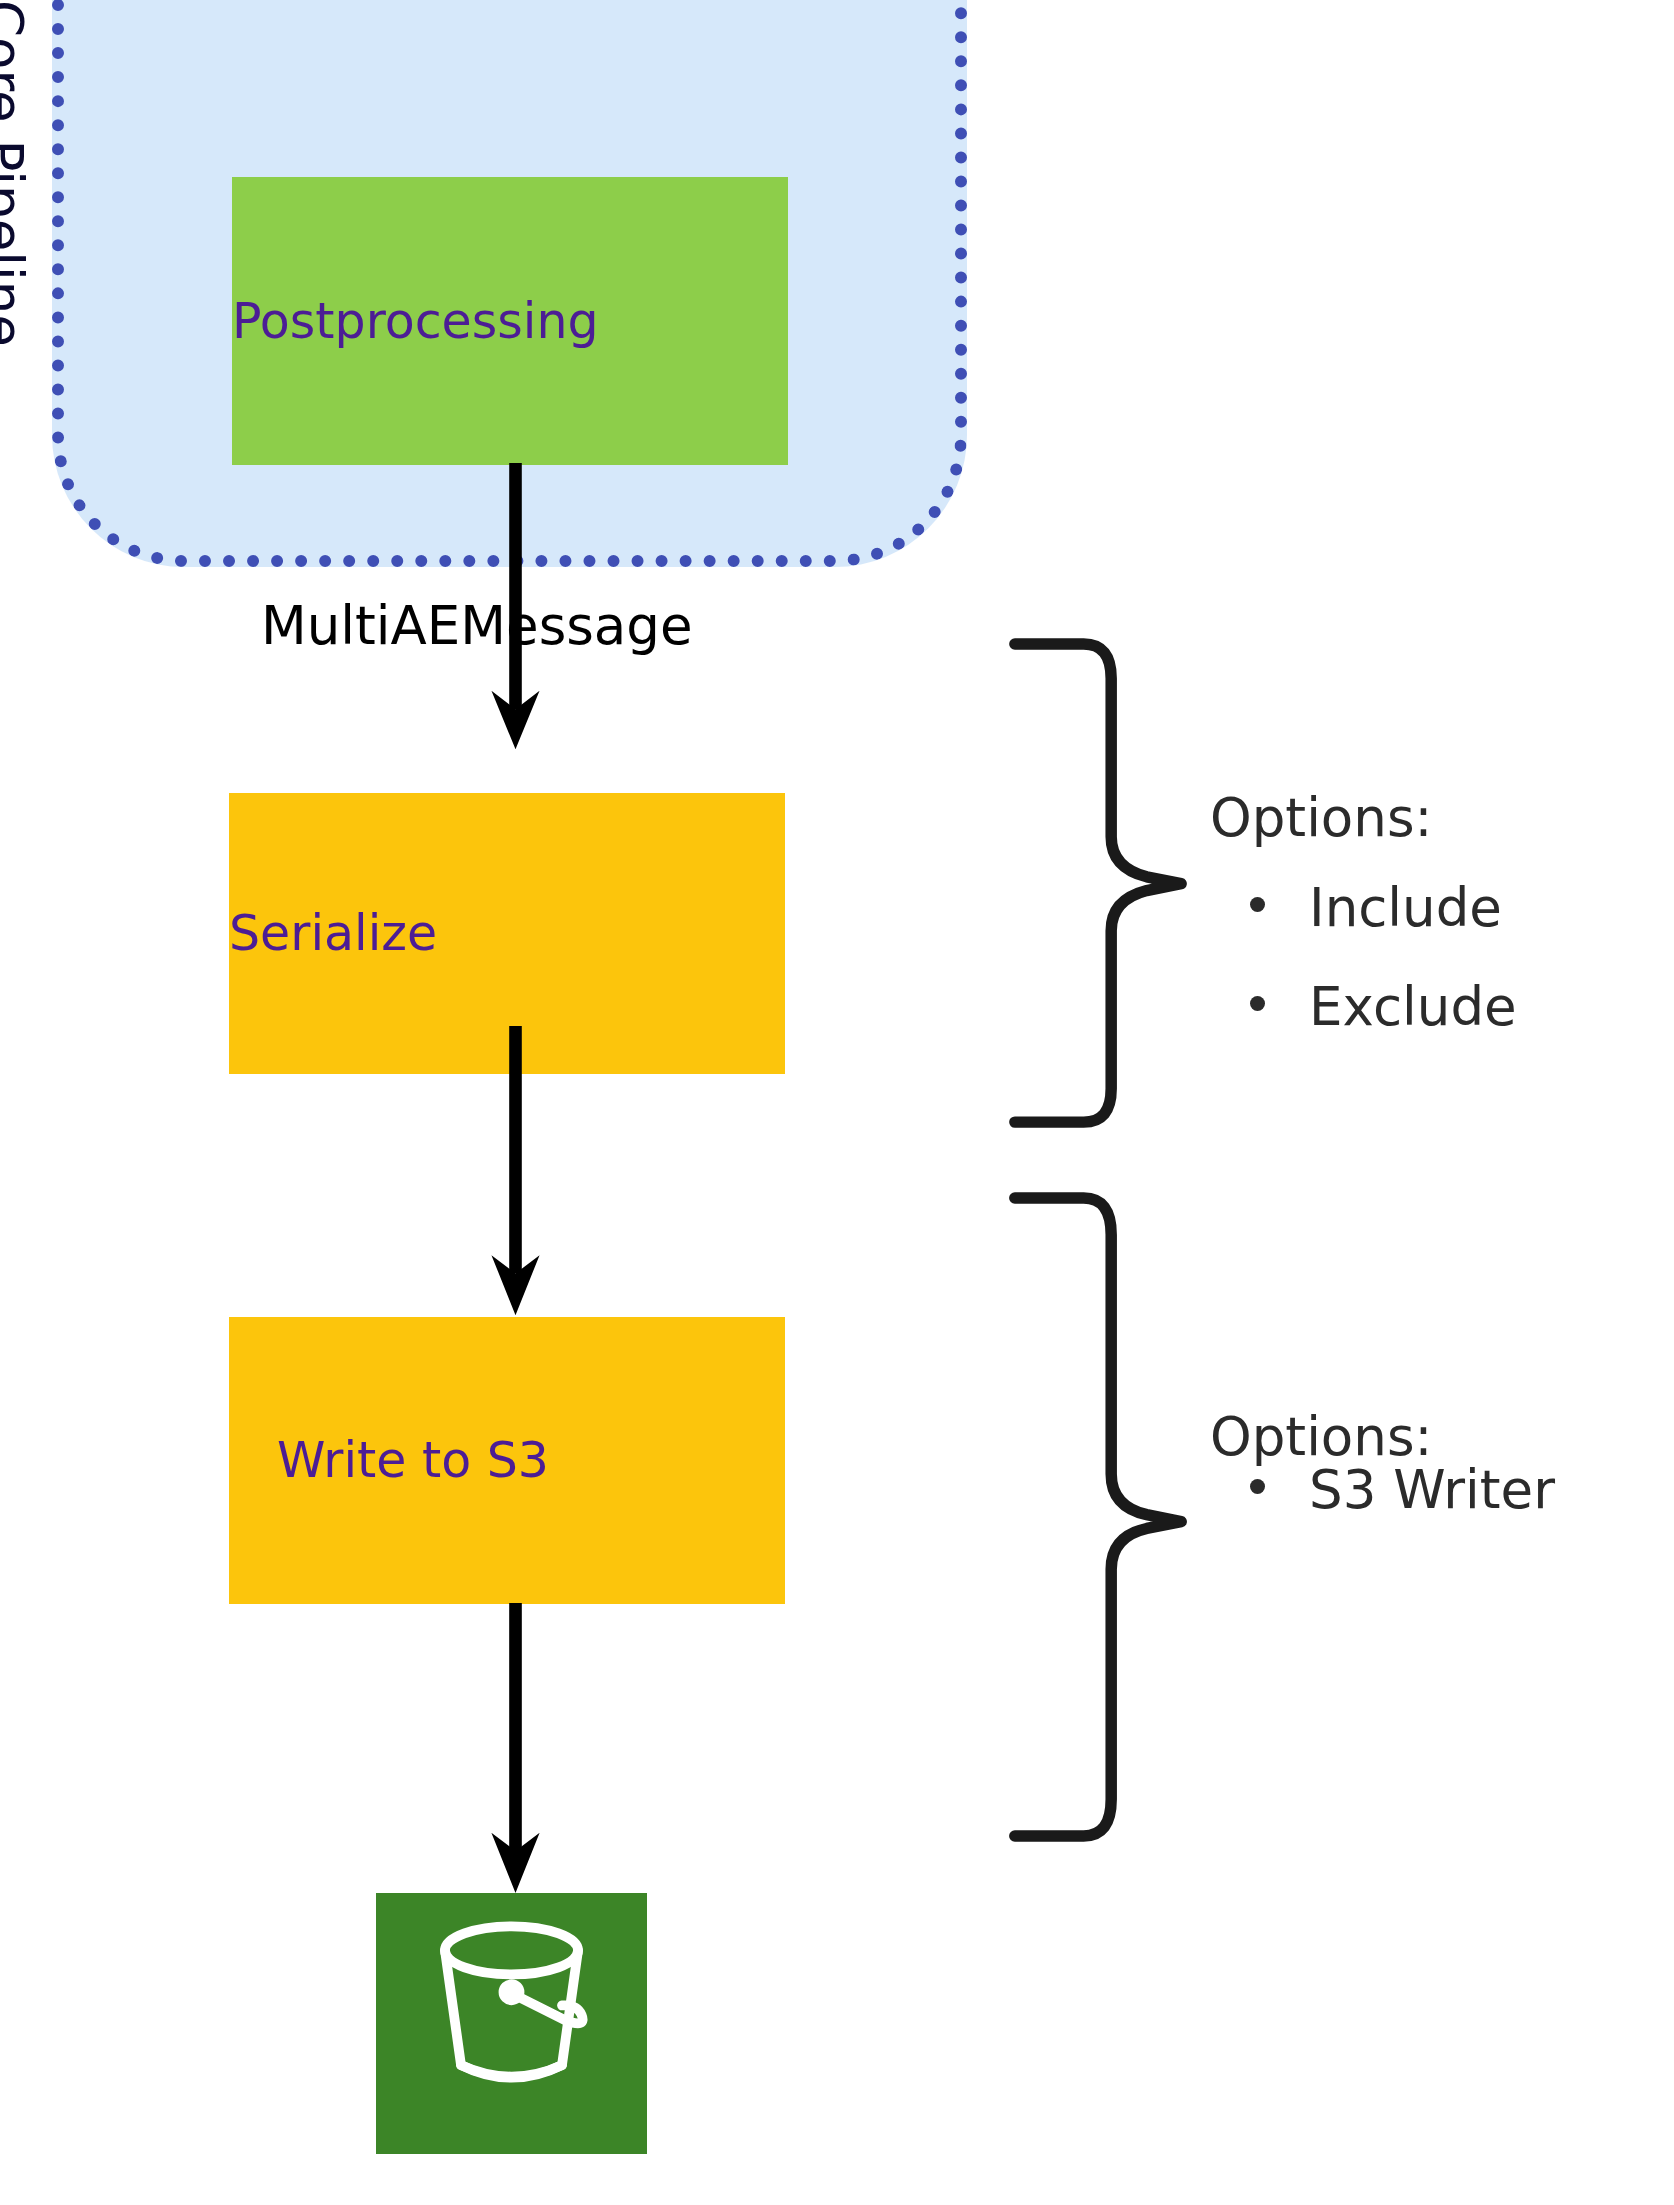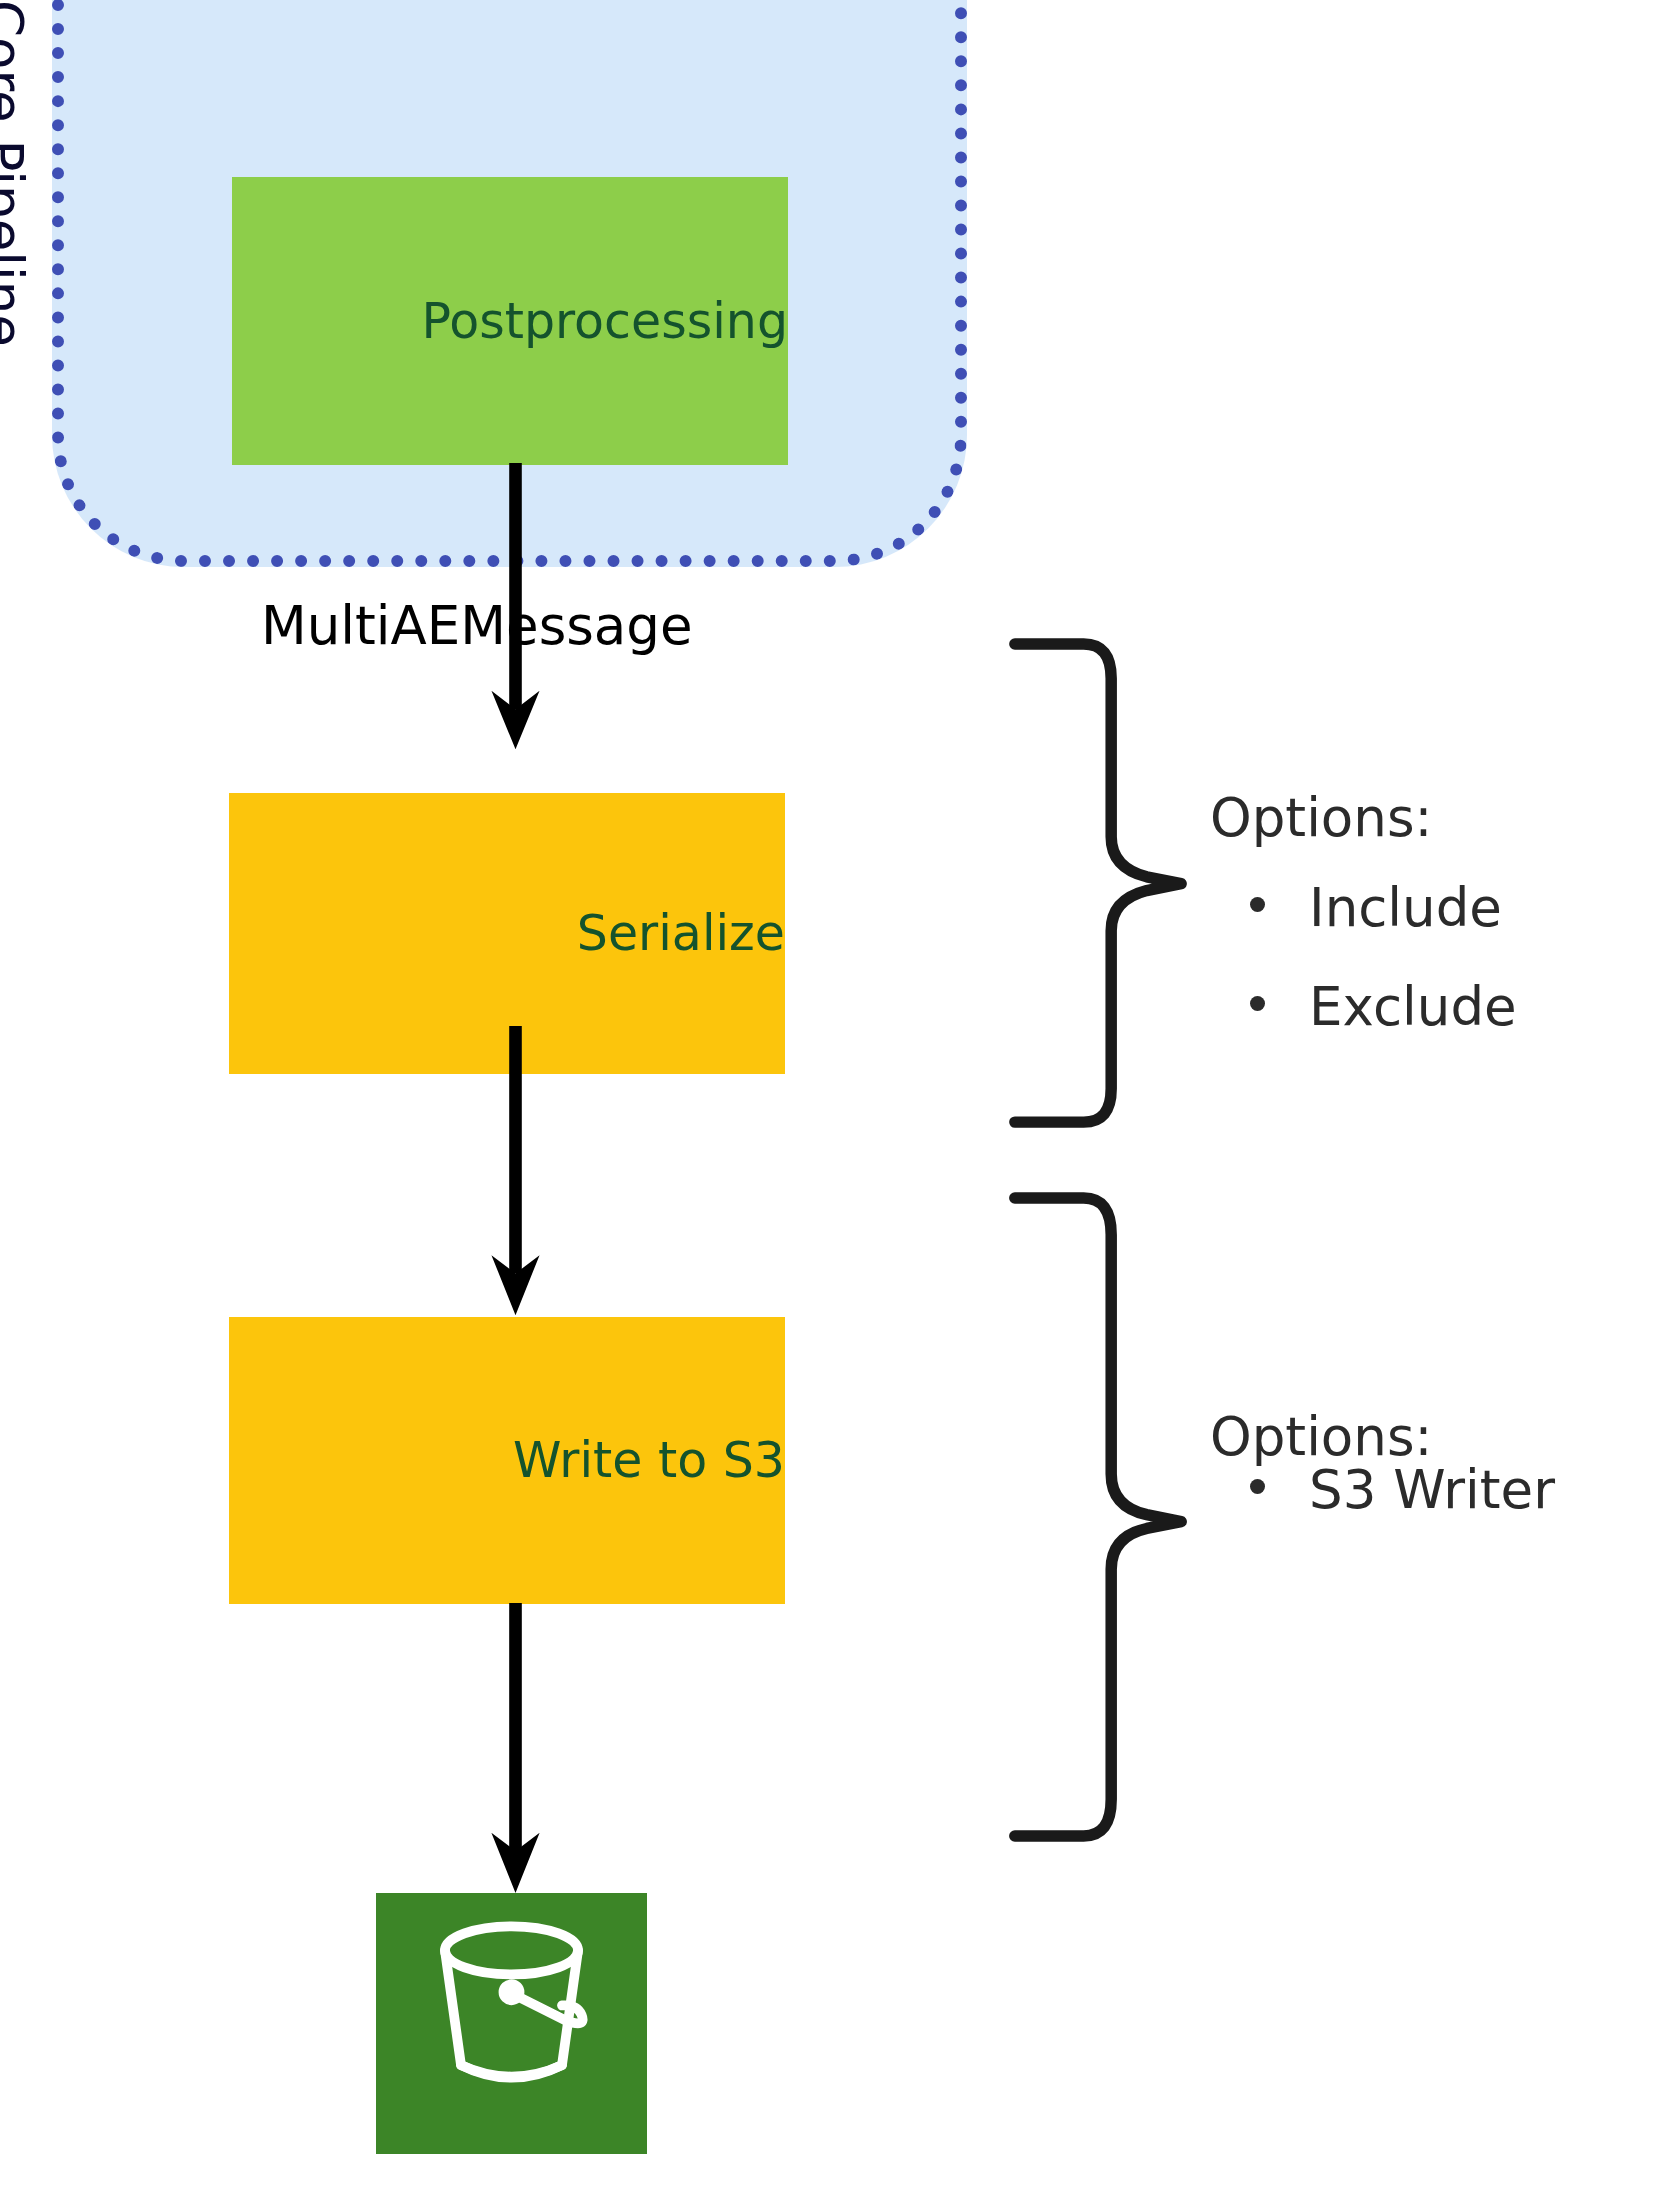--- a/index.html
+++ b/index.html
@@ -44,32 +44,32 @@
     color: #0a0a2e;
     letter-spacing: 0px;
     white-space: nowrap;
   }
 
   
   .box {
     position: absolute;
     display: flex;
     align-items: center;
-    justify-content: flex-end;
+    justify-content: flex-start;
     box-sizing: border-box;
-    color: #14532d;
+    color: #4c1d95;
     font-size: 49px;
     line-height: 1;
   }
   .box-green   { background: #8dce4a; }
   .box-yellow  { background: #fcc50c; }
 
   #box-postprocessing { left: 232px; top: 177px;  width: 556px; height: 288px; }
   #box-serialize      { left: 229px; top: 747px; width: 556px; height: 281px; margin-top: 46px; }
-  #box-write-s3       { left: 229px; top: 1317px; width: 556px; height: 287px; }
+  #box-write-s3       { left: 229px; top: 1317px; width: 556px; height: 287px; padding-left: 48px; }
 
   
   #s3-bucket-tile {
     position: absolute;
     left: 376px;
     top: 1893px;
     width: 271px;
     height: 261px;
     background: #3c8527;
   }

